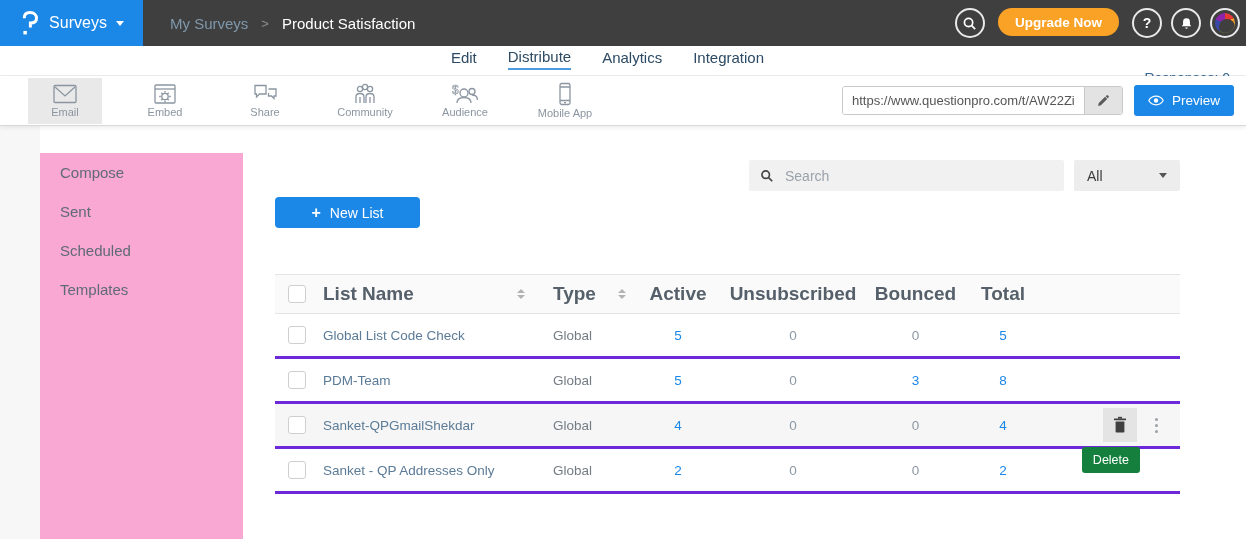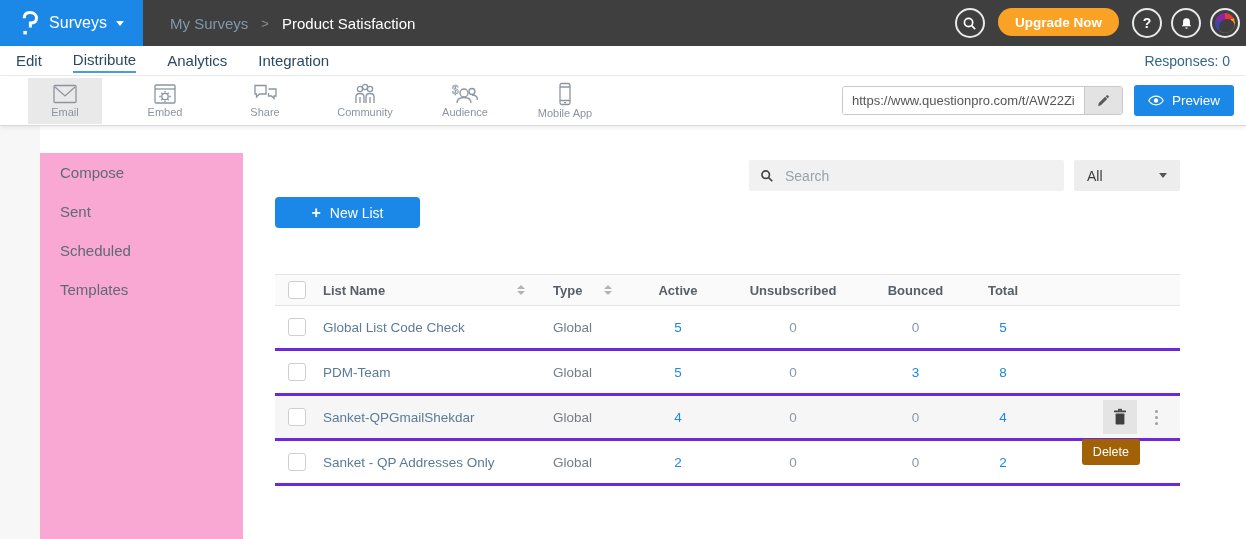--- a/index.html
+++ b/index.html
@@ -17,21 +17,21 @@
   .breadcrumb { display:flex; align-items:center; margin-left:27px; font-size:15px; }
   .bc-parent { color:#7f98ac; cursor:pointer; }
   .bc-sep { color:#8f8f8f; margin:0 13px; font-size:13px; }
   .bc-current { color:#fff; }
   .topbar-right { margin-left:auto; display:flex; align-items:flex-start; gap:9px; padding-right:6px; }
   .circle-btn { width:30px; height:30px; border:2px solid #e9e9e9; border-radius:50%; display:flex; align-items:center; justify-content:center; cursor:pointer; color:#fff; font-weight:bold; font-size:14px; flex:0 0 auto; }
   .upgrade-btn { height:28px; padding:0 17px; border-radius:15px; background:#f9a226; color:#fff; font-size:13.5px; font-weight:700; display:flex; align-items:center; border:none; cursor:pointer; margin:0 4px; }
   .avatar-inner { width:20px; height:20px; border-radius:50%; position:relative; overflow:hidden; background:conic-gradient(#e53935 0 60deg,#f9a226 60deg 130deg,#7cb342 130deg 210deg,#3949ab 210deg 290deg,#8e24aa 290deg 360deg); }
   .avatar-inner::after { content:""; position:absolute; left:4px; top:6px; width:16px; height:16px; border-radius:50%; background:#3f3f3f; }
   
-  .navrow { height:30px; display:flex; align-items:center; padding:0 16px; border-bottom:1px solid #ececec; background:#fff; }
+  .navrow { height:30px; display:flex; align-items:center; padding:0 16px; border-bottom:1px solid #ececec; background:#fff;flex-direction:column; }
   .nav-tab { margin-right:31px; font-size:15px; color:#2c4a63; cursor:pointer; padding:2px 0 3px; }
   .nav-tab.active { border-bottom:2px solid #4a9be0; }
   .responses { margin-left:auto; color:#33658e; font-size:14px; }
   
   .toolbar { height:50px; display:flex; align-items:center; padding-left:28px; background:#fff; border-bottom:1px solid #d8d8d8; box-shadow:0 2px 4px rgba(0,0,0,.07); position:relative; z-index:3; }
   .channel { width:74px; height:46px; margin-right:26px; display:flex; flex-direction:column; align-items:center; justify-content:center; gap:1px; cursor:pointer; }
   .channel.active { background:#e9e9e9; }
   .channel svg { stroke:#8b95a0; fill:none; stroke-width:1.3; }
   .channel .ch-label { font-size:11px; color:#8b95a0; white-space:nowrap; }
   .toolbar-right { margin-left:auto; display:flex; align-items:center; gap:11px; padding-right:12px; }
@@ -51,41 +51,41 @@
   .search-box svg { flex:0 0 auto; }
   .search-input { flex:1; background:transparent; border:none; outline:none; font-size:14px; color:#444; font-family:"Liberation Sans",sans-serif; }
   .search-input::placeholder { color:#9aa2aa; }
   .filter { width:106px; height:31px; background:#ededed; border-radius:2px; display:flex; align-items:center; padding:0 13px; font-size:14px; color:#3c3c3c; cursor:pointer; }
   .filter .caret-down { margin-left:auto; color:#555; border-top-width:5px; border-left-width:4px; border-right-width:4px; }
   .new-list-btn { margin:6px 0 0 32px; width:145px; height:31px; background:#1b87e6; border:none; border-radius:4px; color:#fff; font-size:14px; display:flex; align-items:center; justify-content:center; gap:9px; cursor:pointer; font-family:"Liberation Sans",sans-serif; }
   .nl-plus { font-size:16px; font-weight:700; line-height:1; }
   
   .table { margin:46px 66px 0 32px; }
   .grid { display:grid; grid-template-columns:48px 210px 100px 90px 140px 105px 70px 1fr; align-items:center; }
-  .thead { height:32px; background:#fafafa; border-top:1px solid #e4e4e4; border-bottom:1px solid #e4e4e4; font-weight:700; font-size:13px; color:#56606b; }
+  .thead { height:40px; background:#fafafa; border-top:1px solid #e4e4e4; border-bottom:1px solid #e4e4e4; font-weight:700; font-size:19px; color:#56606b; }
   .trow { height:45px; border-bottom:3px solid #6d28d9; font-size:13.5px; position:relative; }
   .trow.hovered { background:#f6f6f6; }
   .cb-cell { padding-left:13px; }
   .checkbox { width:18px; height:18px; border:1px solid #cfcfcf; border-radius:3px; background:#fff; cursor:pointer; }
   .hcell-name { display:flex; align-items:center; justify-content:space-between; padding-right:8px; }
   .hcell-type { display:flex; align-items:center; gap:22px; padding-left:20px; }
   .sorter { display:flex; flex-direction:column; gap:2px; cursor:pointer; }
   .sorter .up { width:0;height:0;border-left:4px solid transparent;border-right:4px solid transparent;border-bottom:4px solid #b3b3b3; }
   .sorter .dn { width:0;height:0;border-left:4px solid transparent;border-right:4px solid transparent;border-top:4px solid #b3b3b3; }
   .hnum { text-align:center; }
   .cell-name { color:#5b7b97; cursor:pointer; }
   .cell-type { color:#747d85; padding-left:20px; }
   .num { text-align:center; }
   .num.zero { color:#8c98a4; }
   .num.link { color:#1b87e6; cursor:pointer; }
   .actions { display:flex; justify-content:flex-end; align-items:center; gap:14px; padding-right:18px; height:100%; }
   .trash-btn { width:34px; height:34px; background:#e4e4e4; border:none; display:flex; align-items:center; justify-content:center; cursor:pointer; }
   .kebab { display:flex; flex-direction:column; gap:3px; cursor:pointer; padding:4px; }
   .kebab i { width:3px; height:3px; border-radius:50%; background:#9aa0a6; }
-  .tooltip { position:absolute; top:43px; right:40px; background:#a16207; color:#fff; font-size:12.5px; padding:6px 11px; border-radius:3px; z-index:6; white-space:nowrap; }
+  .tooltip { position:absolute; top:43px; right:40px; background:#15803d; color:#fff; font-size:12.5px; padding:6px 11px; border-radius:3px; z-index:6; white-space:nowrap; }
 </style>
 </head>
 <body>
 
 <div class="topbar">
   <div class="logo-block">
     <span style="display:flex;">
       <svg width="21" height="27" viewBox="0 0 24 30">
         <path d="M6 9 C6 4 9 2.5 12.5 2.5 C17.5 2.5 20 5.5 20 9 C20 13 16.5 14.5 13 14.5 L13 19.5" stroke="#fff" stroke-width="3.4" fill="none"></path>
         <rect x="5" y="23.5" width="4" height="4" fill="#fff"></rect>

